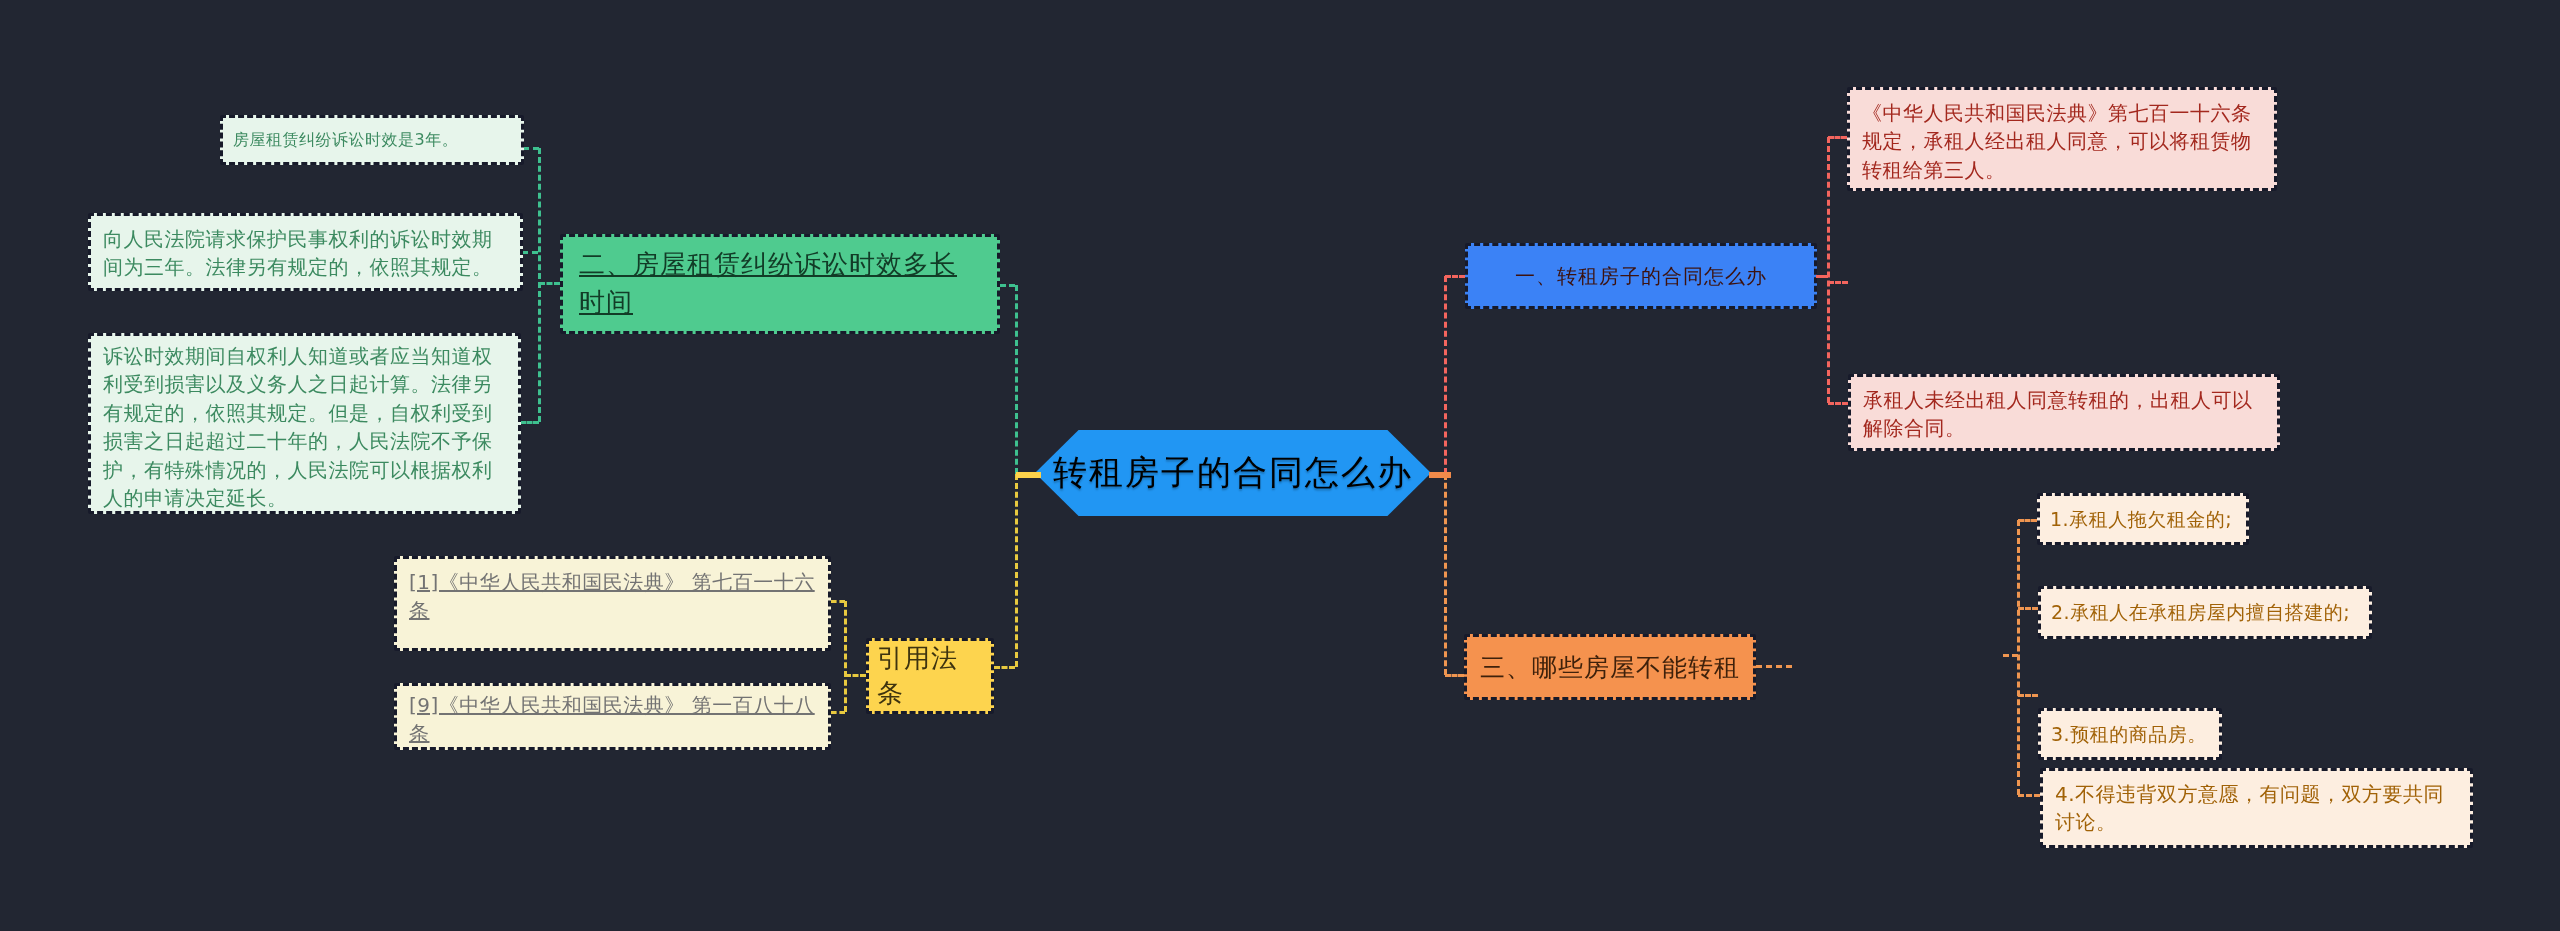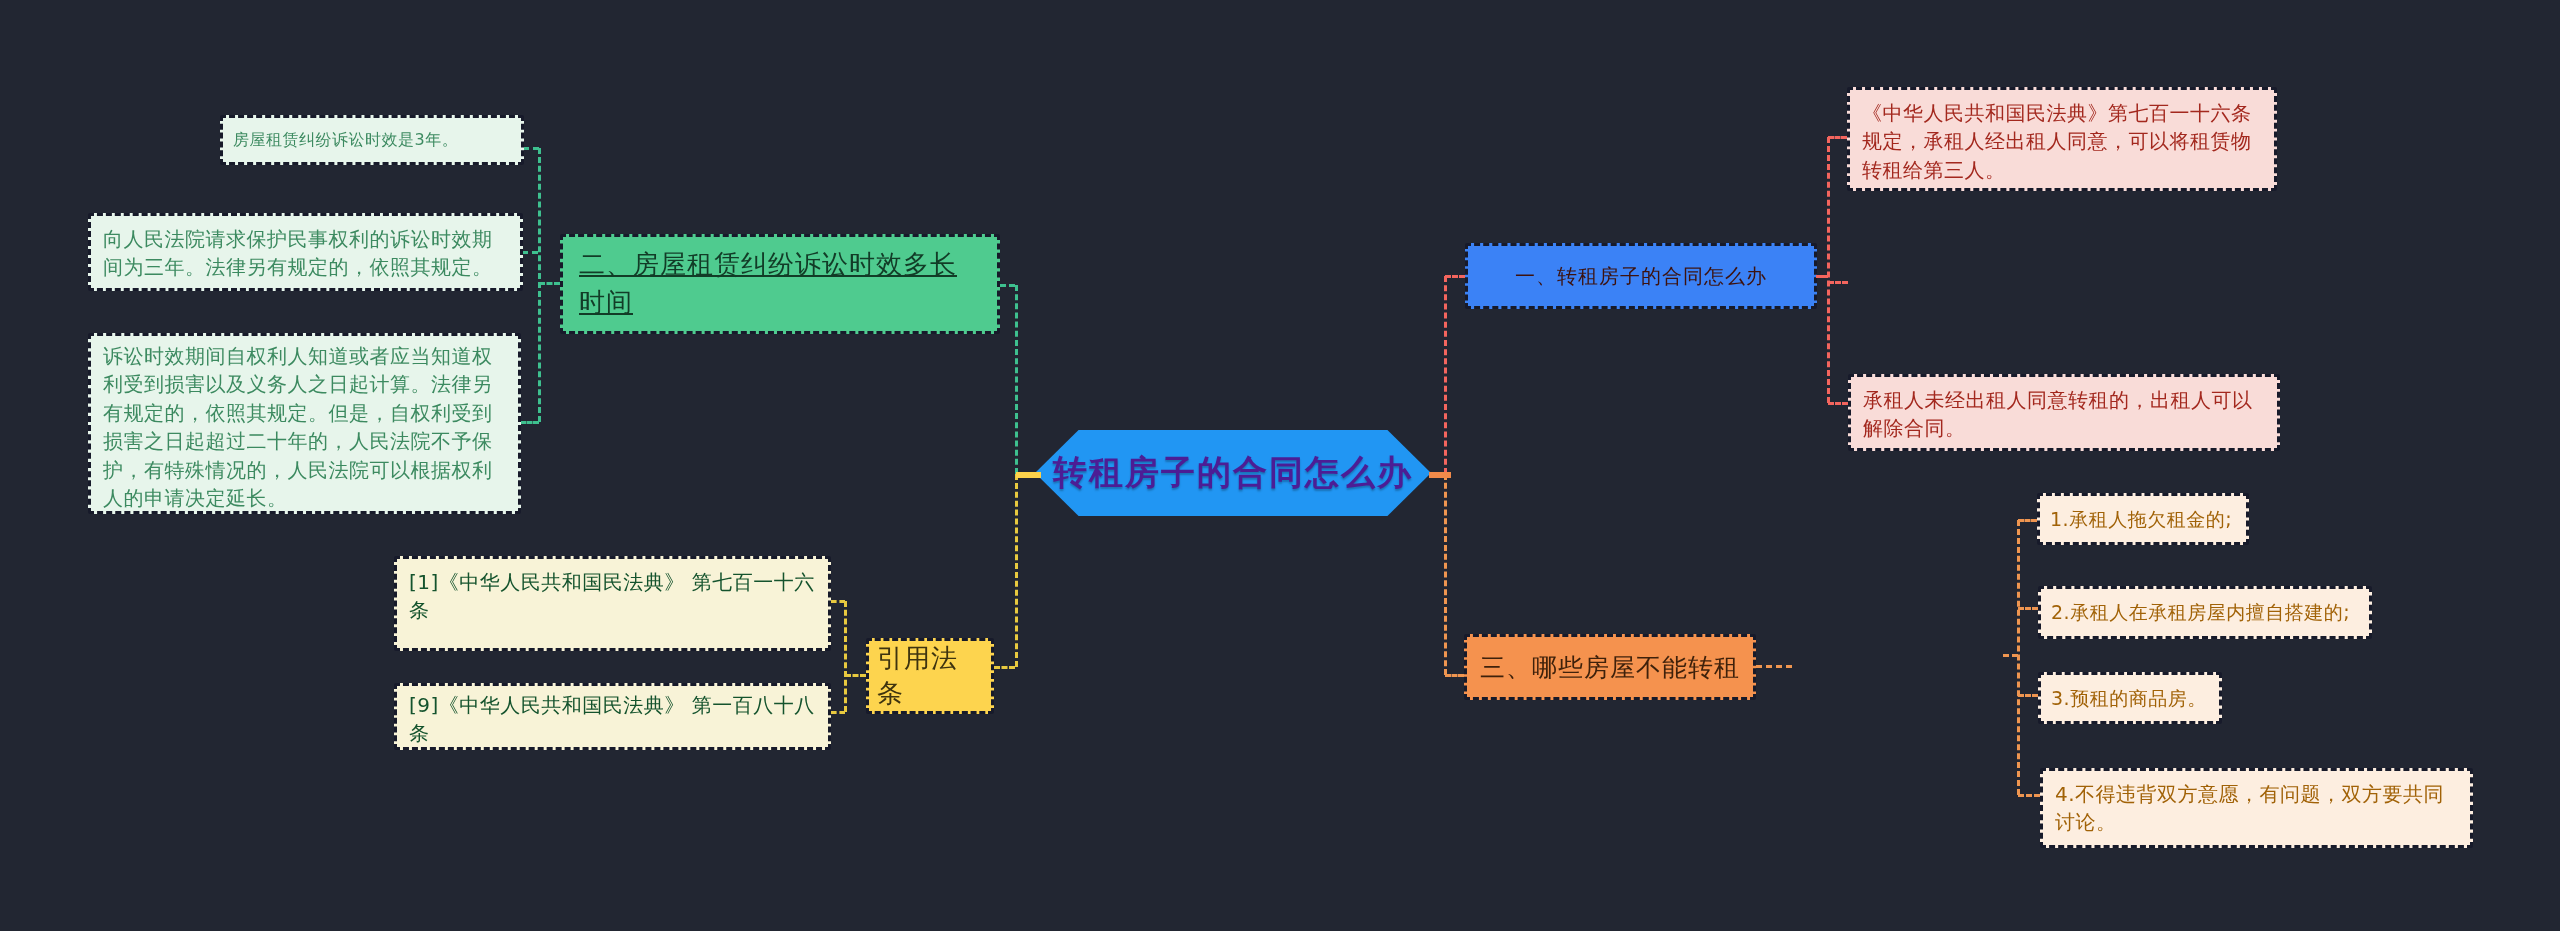--- a/index.html
+++ b/index.html
@@ -20,41 +20,41 @@
   .stub-orange-solid{border-color:#f08a4a;}
   
   .note{
     position:absolute;box-sizing:border-box;
     border:3px dashed #171a2a;border-radius:2px;
     padding:9px 12px;font-size:20px;line-height:1.42;
     letter-spacing:0.5px;
   }
   .mint{background:#e7f5eb;color:#3c8a60;}
   .pinknote{background:#f9dcd8;color:#a3281e;}
-  .creamnote{background:#f8f3d7;color:#14532d;}
+  .creamnote{background:#f8f3d7;color:#737373;text-decoration:underline;}
   .peachnote{background:#fdeee0;color:#a16207;}
   .oneline{display:flex;align-items:center;white-space:nowrap;font-size:19px;padding:6px 10px;}
   
   .topic{
     position:absolute;box-sizing:border-box;
     border:3px dashed #171a2a;border-radius:2px;
     display:flex;align-items:center;
     font-weight:500;letter-spacing:1px;
   }
   .topic-green{background:#4fcb8f;color:#123c27;font-size:26px;line-height:1.45;padding:8px 16px;}
   .topic-red{background:#3b82f6;color:#3d120e;font-size:20px;justify-content:center;padding:4px 8px;}
   .topic-yellow{background:#fdd44e;color:#3e330f;font-size:26px;justify-content:center;padding:4px 8px;}
   .topic-orange{background:#f5924e;color:#3e210b;font-size:25px;justify-content:center;padding:4px 8px;}
   
   .center-hex{
     position:absolute;left:1035px;top:430px;width:396px;height:86px;
-    background:#2196f3;color:#4c1d95;
+    background:#2196f3;color:#000000;
     clip-path:polygon(0% 50%,11% 0%,89% 0%,100% 50%,89% 100%,11% 100%);
     display:flex;align-items:center;justify-content:center;
-    font-size:34px;font-weight:bold;letter-spacing:2px;
+    font-size:34px;font-weight:normal;letter-spacing:2px;
     text-shadow:0 2px 2px rgba(0,0,0,0.25);
   }
 </style>
 </head>
 <body>
 
 <div id="canvas">
 
   <div class="center-hex">转租房子的合同怎么办</div>
 
@@ -108,16 +108,16 @@
   <div class="hline orangec" style="left:2003px;top:654px;width:15px;"></div>
 
   <div class="vline orangec" style="left:2017px;top:520px;height:275px;"></div>
   <div class="hline orangec" style="left:2018px;top:519px;width:19px;"></div>
   <div class="hline orangec" style="left:2018px;top:607px;width:20px;"></div>
   <div class="hline orangec" style="left:2018px;top:694px;width:20px;"></div>
   <div class="hline orangec" style="left:2018px;top:794px;width:22px;"></div>
 
   <div class="note peachnote oneline" style="left:2037px;top:493px;width:212px;height:52px;">1.承租人拖欠租金的;</div>
   <div class="note peachnote oneline" style="left:2038px;top:586px;width:334px;height:53px;">2.承租人在承租房屋内擅自搭建的;</div>
-  <div class="note peachnote oneline" style="left:2038px;top:672px;width:184px;height:52px;">3.预租的商品房。</div>
+  <div class="note peachnote oneline" style="left:2038px;top:708px;width:184px;height:52px;">3.预租的商品房。</div>
   <div class="note peachnote" style="left:2040px;top:768px;width:433px;height:80px;">4.不得违背双方意愿，有问题，双方要共同讨论。</div>
 
 </div>
 
 </body></html>

